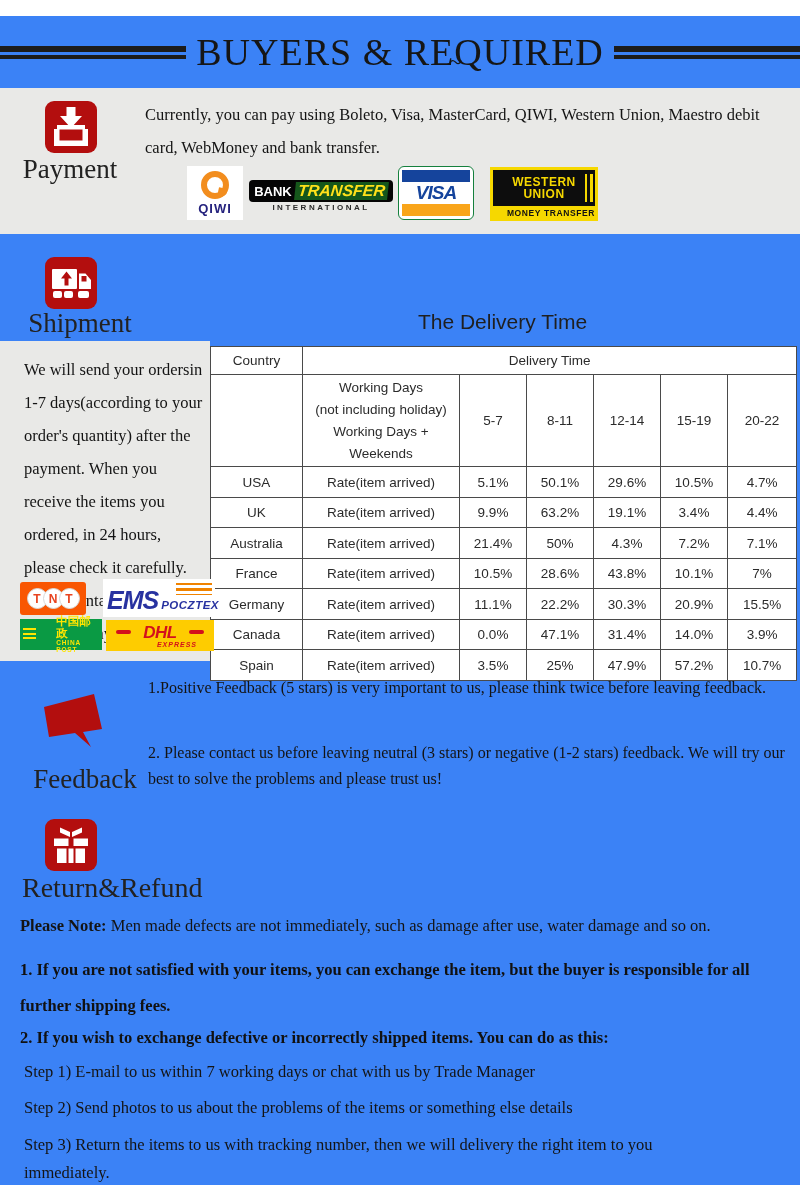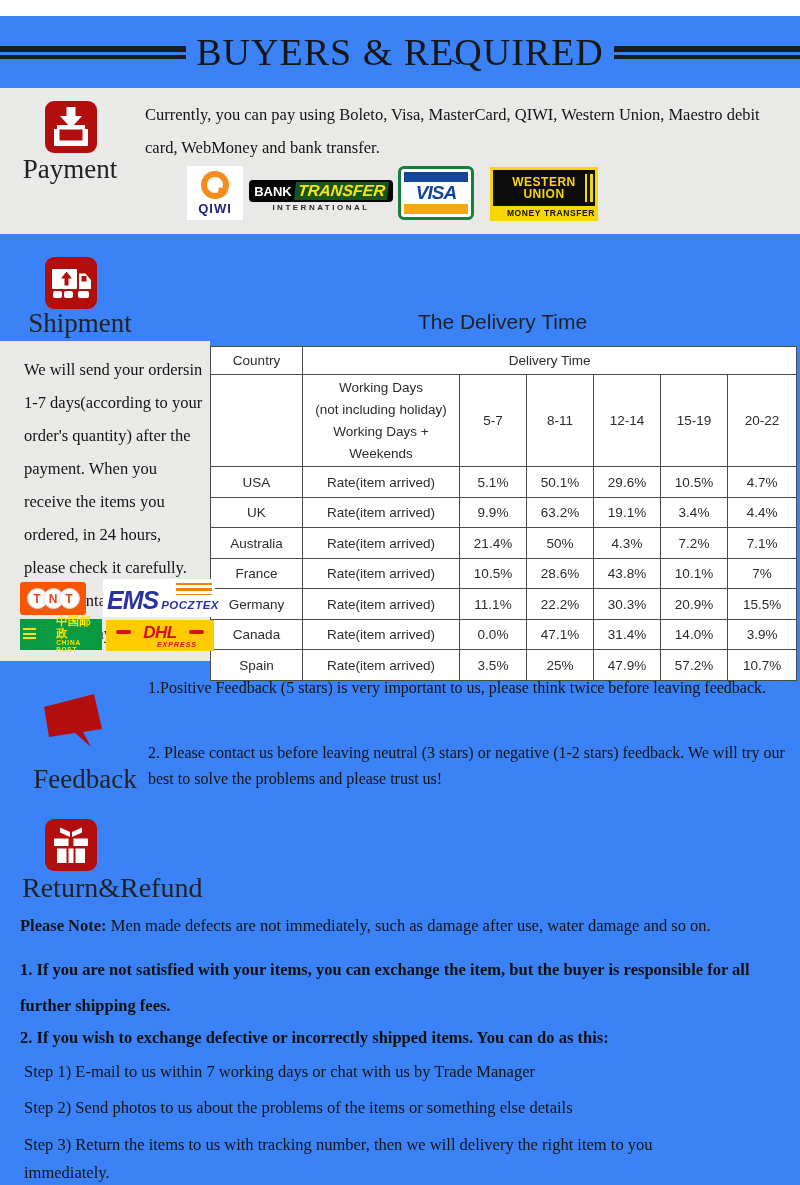--- a/index.html
+++ b/index.html
@@ -35,21 +35,21 @@
   .qiwi-q{ width:28px; height:28px; border:6px solid #f28d1e; border-radius:50%; position:relative; }
   .qiwi-q::after{ content:""; position:absolute; right:-4px; bottom:-4px; width:9px; height:9px;
     background:#f28d1e; border-radius:0 3px 8px 1px; transform:rotate(12deg); }
   .qiwi-txt{ font-family:"Liberation Sans",sans-serif; font-weight:800; font-size:13px; color:#26237e; letter-spacing:1px; }
   .bank{ left:255px; top:86px; width:132px; height:44px; flex-direction:column; gap:1px; }
   .bank-box{ background:#050505; border-radius:4px; padding:2px 5px; display:flex; align-items:baseline; gap:3px; }
   .bank-b{ font-family:"Liberation Sans",sans-serif; font-weight:800; font-size:13px; color:#fff; }
   .bank-t{ font-family:"Liberation Sans",sans-serif; font-style:italic; font-weight:800; font-size:16px;
     color:#ffe01a; background:#15571b; padding:0 3px; transform:skewX(-6deg); }
   .bank-i{ font-family:"Liberation Sans",sans-serif; font-size:8px; font-weight:700; letter-spacing:2.5px; color:#2a2a2a; }
-  .visa{ left:398px; top:78px; width:76px; height:54px; background:#fff; border:3px solid #15803d; border-radius:6px;
+  .visa{ left:398px; top:78px; width:76px; height:54px; background:#fff; border:1px solid #15803d; border-radius:6px;
     flex-direction:column; padding:3px; gap:0; }
   .visa-band{ width:100%; height:13px; }
   .visa-top{ background:#15449c; }
   .visa-mid{ flex:1; display:flex; align-items:center; justify-content:center; width:100%; }
   .visa-txt{ font-family:"Liberation Sans",sans-serif; font-style:italic; font-weight:800; font-size:19px;
     color:#15449c; letter-spacing:-1px; }
   .visa-bot{ background:#f9a51a; }
   .wu{ left:490px; top:79px; width:108px; height:54px; background:#f6d800; flex-direction:column; padding:3px; gap:2px;align-items:flex-end; }
   .wu-box{ background:#0d0d0d; width:100%; flex:1; display:flex; flex-direction:column; align-items:center;
     justify-content:center; position:relative; line-height:1.02; }

